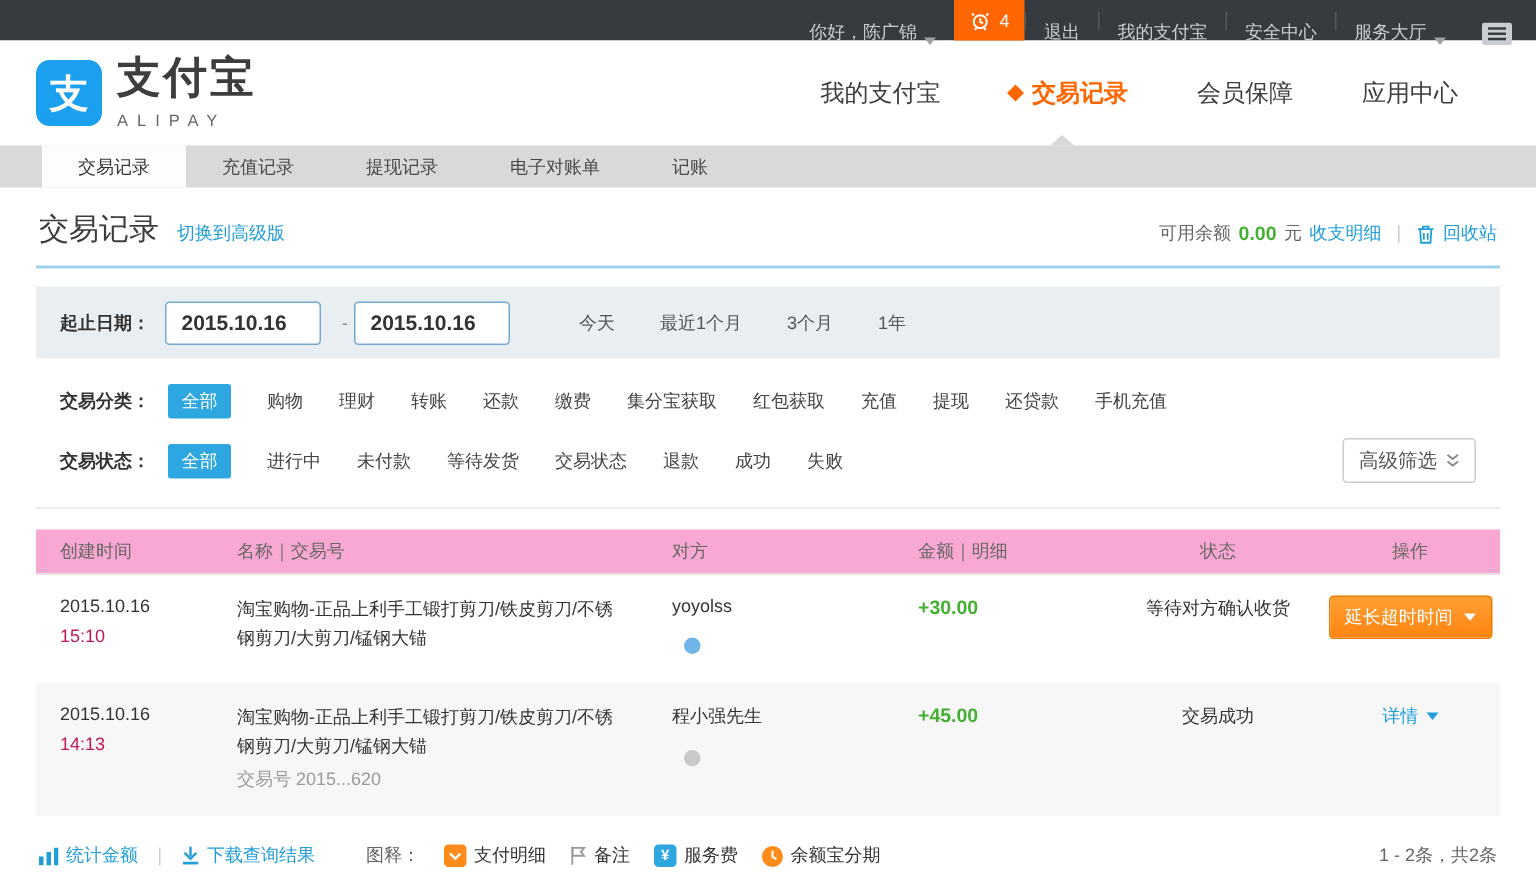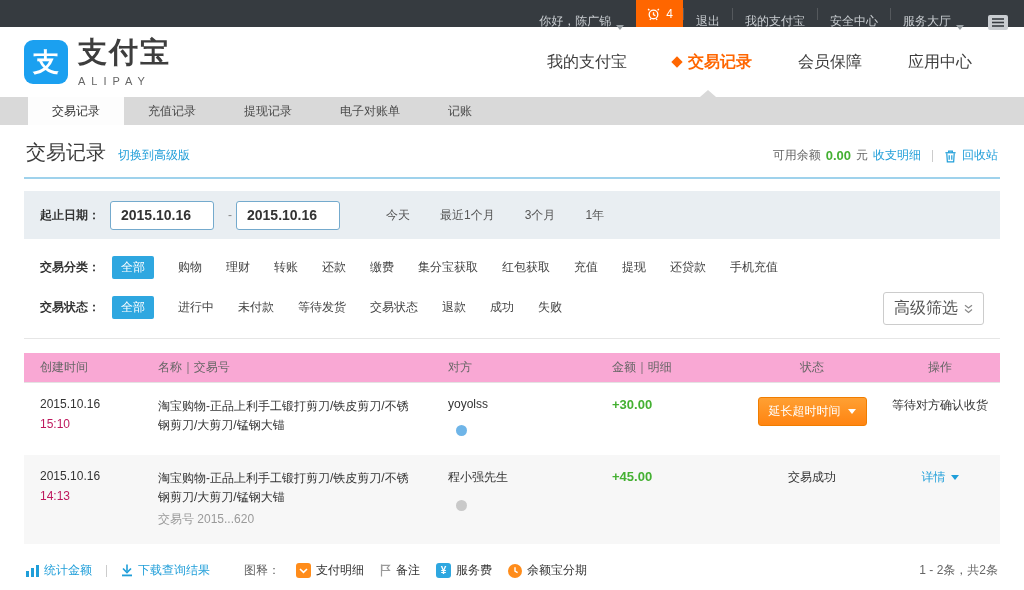--- a/index.html
+++ b/index.html
@@ -58,21 +58,21 @@
   .date-dash { margin:0 4px 0 14px; color:#888; }
   .quick-links { display:flex; gap:30px; margin-left:46px; color:#555; }
   .quick-links span { cursor:pointer; }
 
   .filter-row { display:flex; align-items:center; margin-top:17px; padding:0 16px; position:relative; }
   .filter-items { display:flex; align-items:center; gap:24px; margin-left:12px; color:#444; }
   .filter-items span { cursor:pointer; }
   .chip { background:#2ea7e0; color:#fff; padding:3px 9px; border-radius:2px; }
   .adv-btn { position:absolute; right:16px; top:-4px; border:1px solid #ccc; border-radius:3px;
     background:#fff; color:#555; padding:5px 10px; display:flex; align-items:center; gap:6px;
-    cursor:pointer; font-size:16px; font-family:inherit; }
+    cursor:pointer; font-size:13px; font-family:inherit; }
   .filters-divider { border-bottom:1px solid #e6e6e6; margin-top:19px; }
 
   
   .tbl { margin-top:14px; }
   .tbl-grid { display:grid; grid-template-columns:118px 290px 162px 150px 136px 1fr; }
   .tbl-head { background:#f9a8d4; border-bottom:1px solid #e3e3e3; color:#666; height:30px; align-items:center; }
   .tbl-head > div { padding-left:16px; }
   .th-amount { padding-left:18px !important; }
   .th-center { text-align:center; padding-left:0 !important; }
   .tbl-row { padding:14px 0 16px 0; }
@@ -294,27 +294,27 @@
         <div class="cell-time">15:10</div>
       </div>
       <div>
         <div class="cell-name">淘宝购物-正品上利手工锻打剪刀/铁皮剪刀/不锈钢剪刀/大剪刀/锰钢大锚</div>
       </div>
       <div>
         <div>yoyolss</div>
         <span class="badge-dot badge-blue"></span>
       </div>
       <div class="cell-amount">+30.00</div>
+      <div class="cell-center">等待对方确认收货</div>
       <div class="cell-center">
         <button class="orange-btn">
           <span>延长超时时间</span>
           <span class="caret-d"></span>
         </button>
       </div>
-      <div class="cell-center">等待对方确认收货</div>
     </div>
 
     <div class="tbl-grid tbl-row alt">
       <div>
         <div>2015.10.16</div>
         <div class="cell-time">14:13</div>
       </div>
       <div>
         <div class="cell-name">淘宝购物-正品上利手工锻打剪刀/铁皮剪刀/不锈钢剪刀/大剪刀/锰钢大锚</div>
         <div class="cell-tradeno">交易号 2015...620</div>

